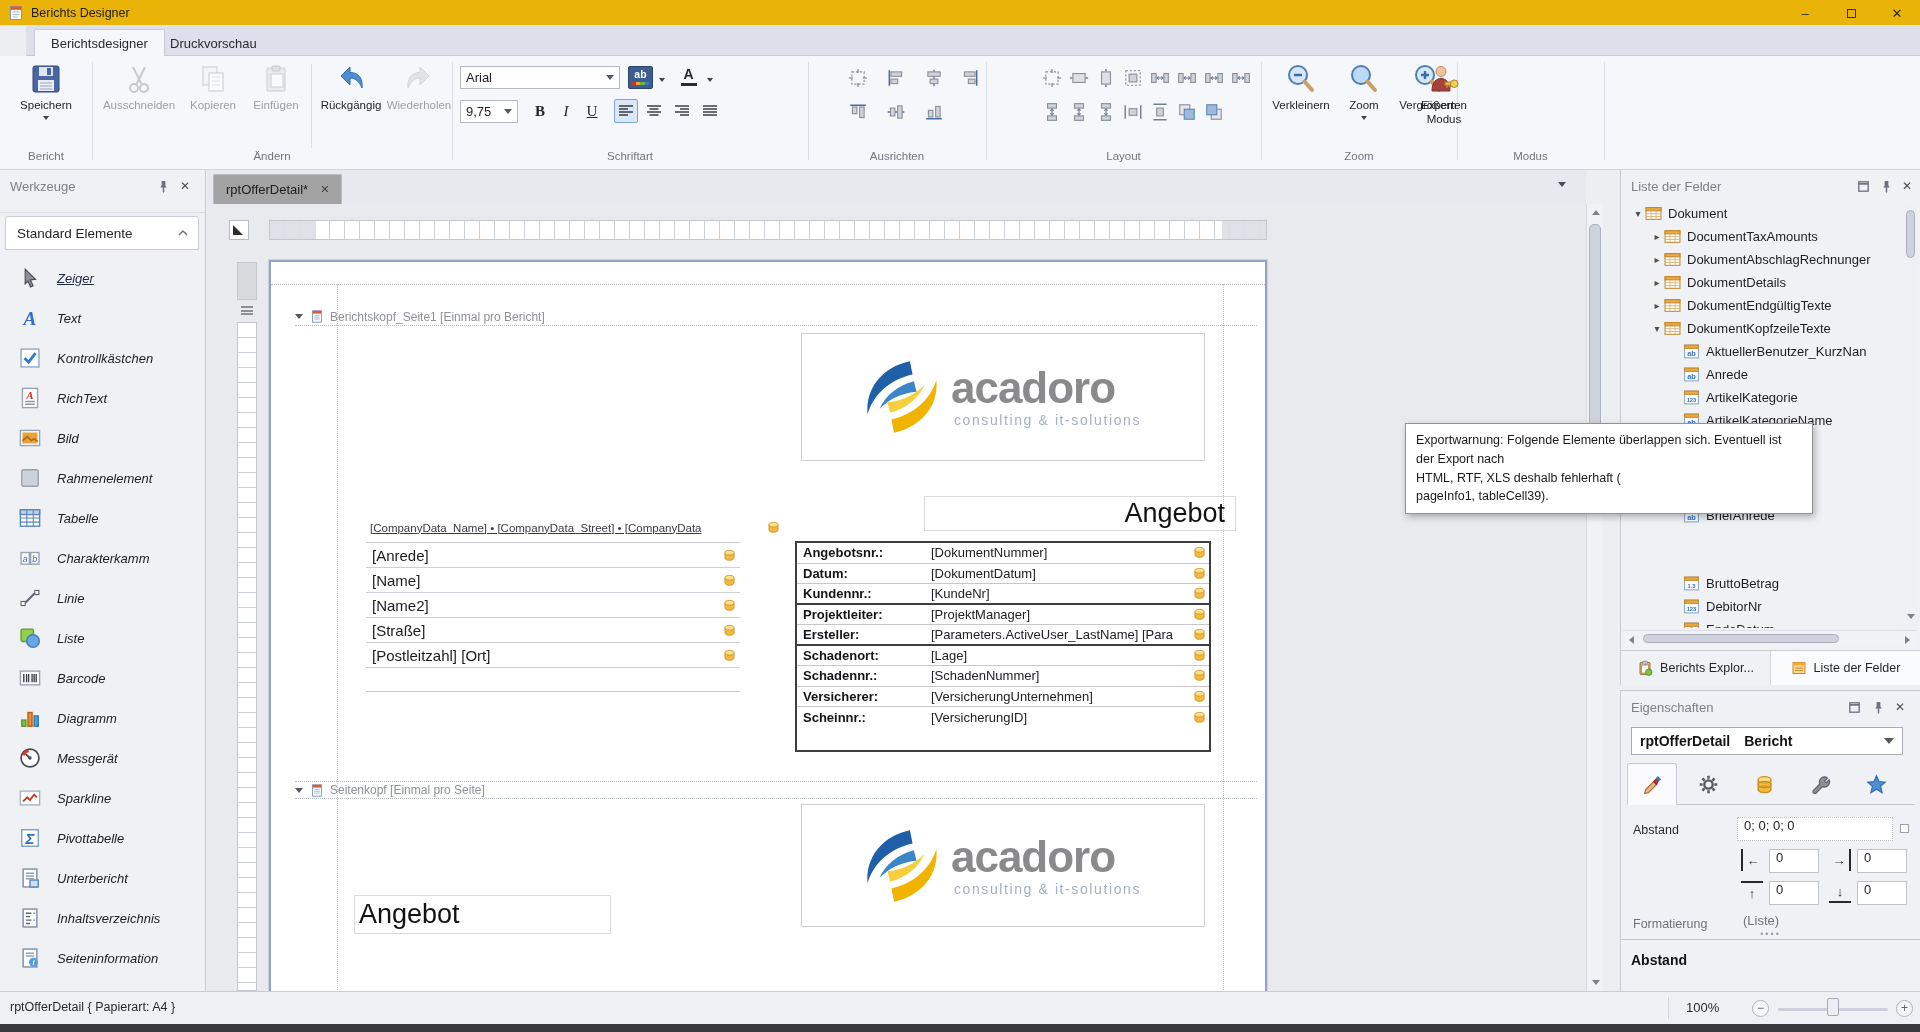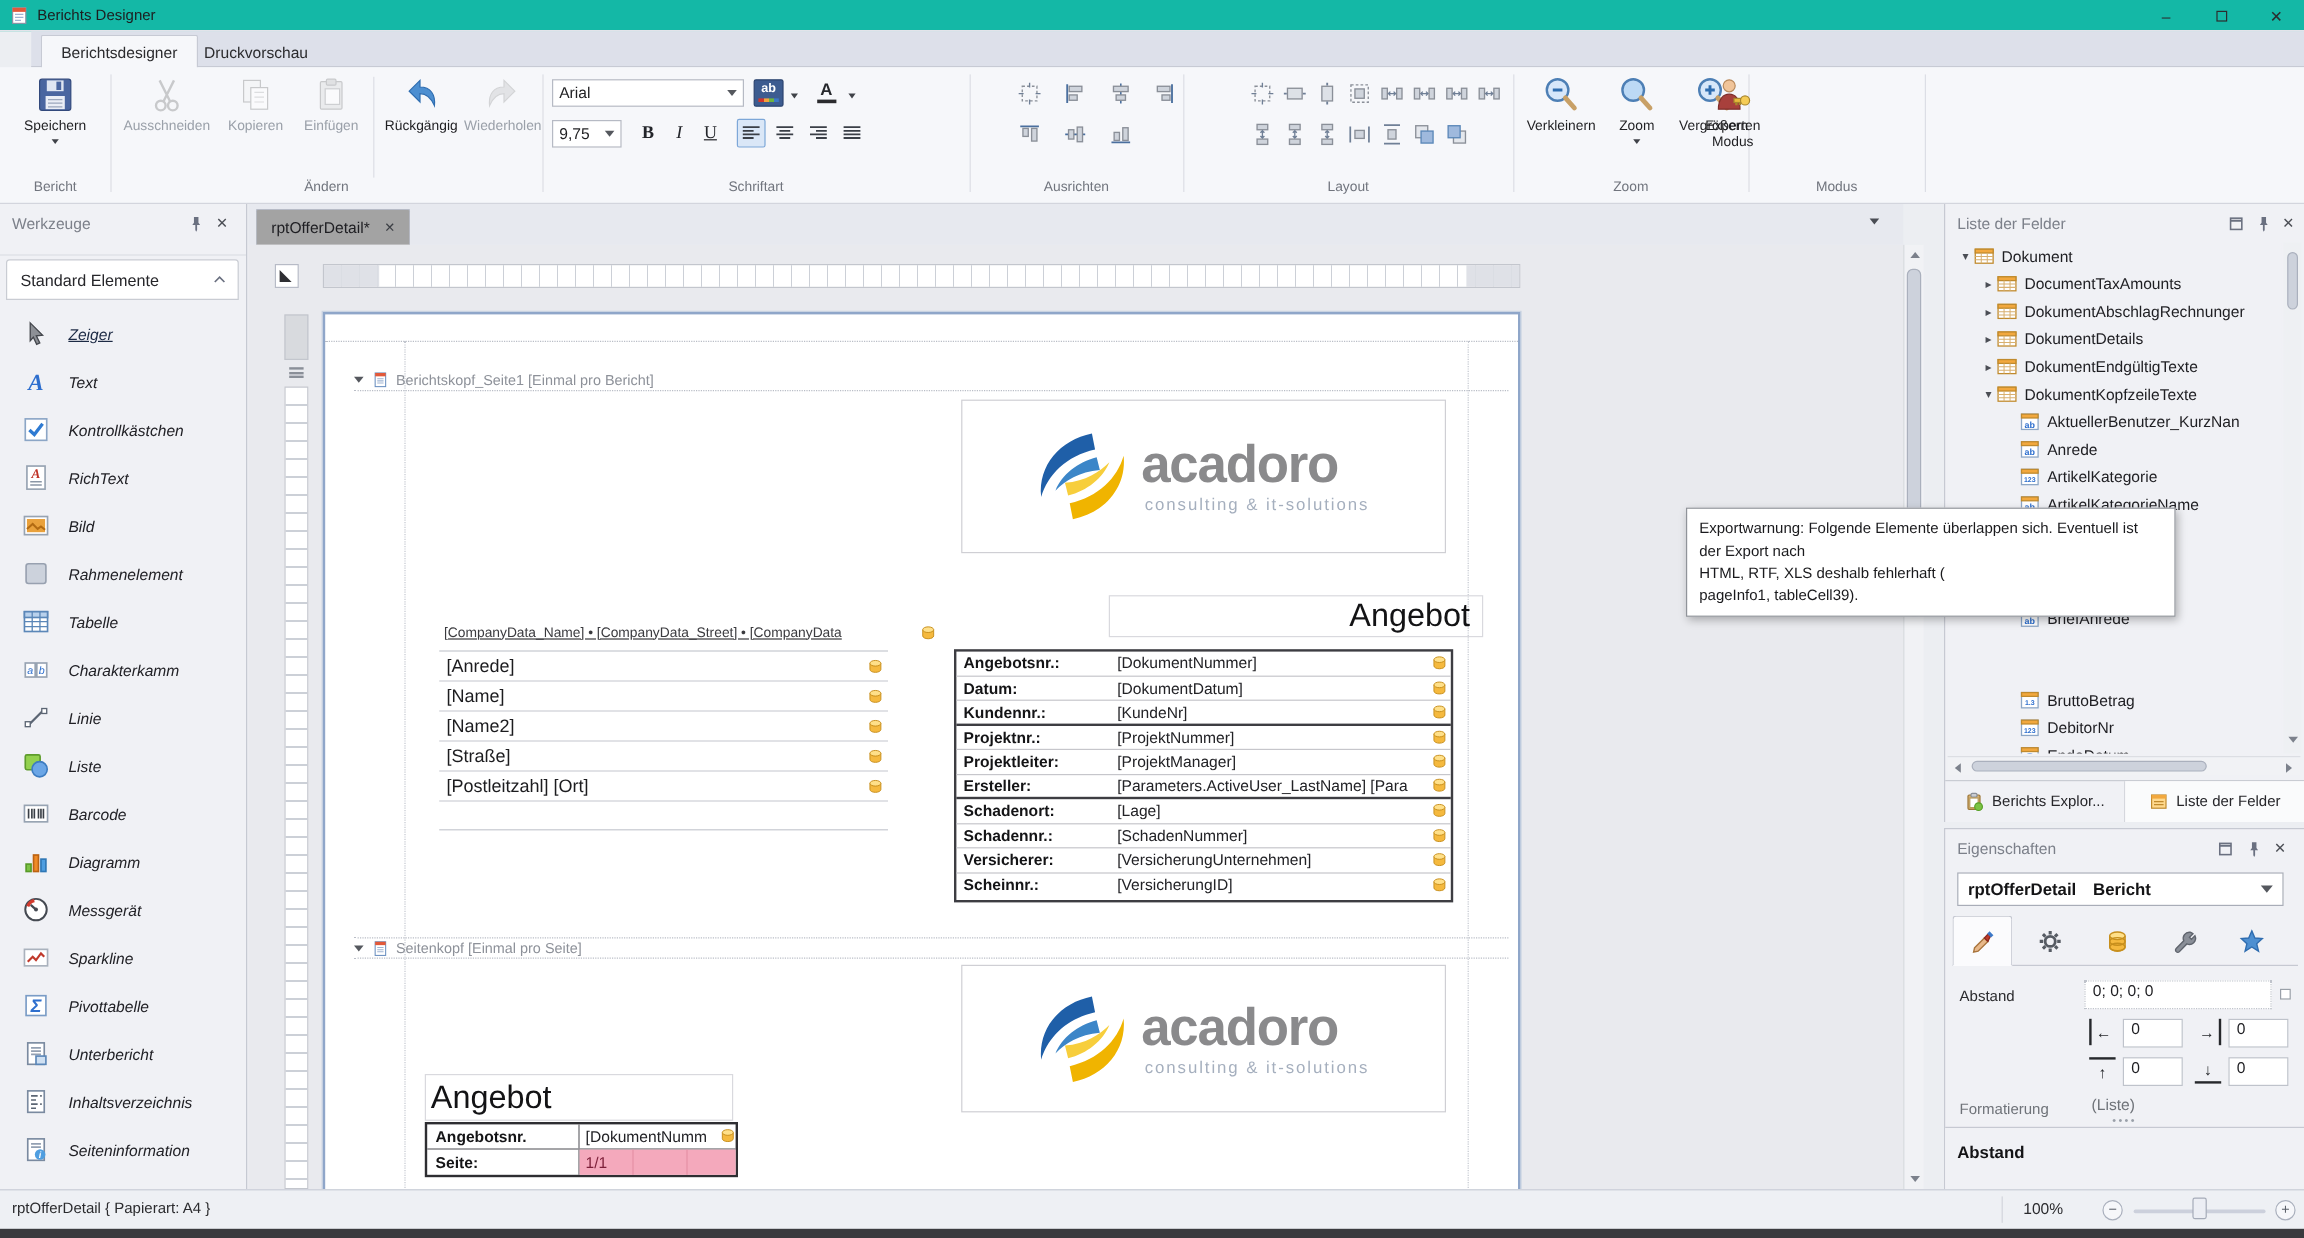--- a/index.html
+++ b/index.html
@@ -1,21 +1,21 @@
 <!DOCTYPE html>
 <html><head>
 <meta charset="utf-8">
 <style>
   html,body{margin:0;padding:0;background:#dfe2ea;font-family:"Liberation Sans",sans-serif;}
   #app{position:relative;width:1920px;height:1032px;background:#eceef2;overflow:hidden;}
   #app *{box-sizing:border-box;}
   svg.ic{width:100%;height:100%;display:block;}
 
   
-  .titlebar{position:absolute;left:0;top:0;width:1920px;height:26px;background:#14b8a6;border-bottom:1px solid #e2e4ea;display:flex;align-items:center;}
+  .titlebar{position:absolute;left:0;top:0;width:1920px;height:26px;background:#eab308;border-bottom:1px solid #e2e4ea;display:flex;align-items:center;}
   .app-ic{width:16px;height:16px;margin-left:8px;}
   .t-title{font-size:12.5px;color:#1d1d1f;margin-left:7px;}
   .win-btns{position:absolute;right:0;top:0;height:26px;display:flex;}
   .win-btn{width:46px;height:26px;display:flex;align-items:center;justify-content:center;color:#2c2c2e;font-size:13px;}
   .max-glyph{width:9px;height:9px;border:1.2px solid #2c2c2e;}
 
   
   .tabrow{position:absolute;left:0;top:26px;width:1920px;height:30px;background:#dde0ea;border-bottom:1px solid #c7cad4;margin-left:26px;}
   .rtab{position:absolute;top:3px;height:28px;display:flex;align-items:center;padding:0 16px;font-size:13px;color:#2b2b2e;}
   .rtab.active{left:8px;background:#f6f7fa;border:1px solid #c7cad4;border-bottom:none;border-radius:2px 2px 0 0;}
@@ -1011,29 +1011,20 @@
           <div class="it-row sep">
     <span class="it-label">Kundennr.:</span>
     <span class="it-value">[KundeNr]</span>
     <span class="db">
               <svg class="ic">
                 <use href="#i-db"></use>
               </svg>
             </span>
   </div>
           <div class="it-row">
-    <span class="it-label">Projektnr.:</span>
-    <span class="it-value">[ProjektNummer]</span>
-    <span class="db">
-              <svg class="ic">
-                <use href="#i-db"></use>
-              </svg>
-            </span>
-  </div>
-          <div class="it-row">
     <span class="it-label">Projektleiter:</span>
     <span class="it-value">[ProjektManager]</span>
     <span class="db">
               <svg class="ic">
                 <use href="#i-db"></use>
               </svg>
             </span>
   </div>
           <div class="it-row sep">
     <span class="it-label">Ersteller:</span>
@@ -1102,41 +1093,20 @@
         <div class="logo-texts">
           <div class="logo-name">acadoro</div>
           <div class="logo-tag">consulting &amp; it-solutions</div>
         </div>
       </div>
 
       <div class="offer-title left" style="left:83px;top:633px;width:257px;height:39px;">
         <span>Angebot</span>
       </div>
 
-      <div class="page-table" style="left:83px;top:673px;width:261px;">
-        <div class="pt-row">
-          <span class="pt-label">Angebotsnr.</span>
-          <span class="pt-value">
-            <span>[DokumentNumm</span>
-            <span class="db" style="position:absolute;right:0;top:3px;">
-                <svg class="ic">
-                  <use href="#i-db"></use>
-                </svg>
-              </span>
-          </span>
-        </div>
-        <div class="pt-row">
-          <span class="pt-label">Seite:</span>
-          <span class="pt-value pink">
-            <span>1/1</span>
-            <span class="pt-sep" style="left:44px;"></span>
-              <span class="pt-sep" style="left:89px;"></span>
-          </span>
-        </div>
-      </div>
     </div>
   </div>
 
   <div class="vscroll">
     <div class="scr-arrow" style="top:2px;">
         <span class="tri-up"></span>
       </div>
     <div class="scr-thumb" style="left:2px;top:20px;width:12px;height:290px;"></div>
     <div class="scr-arrow" style="top:772px;">
         <span class="tri-dn"></span>

